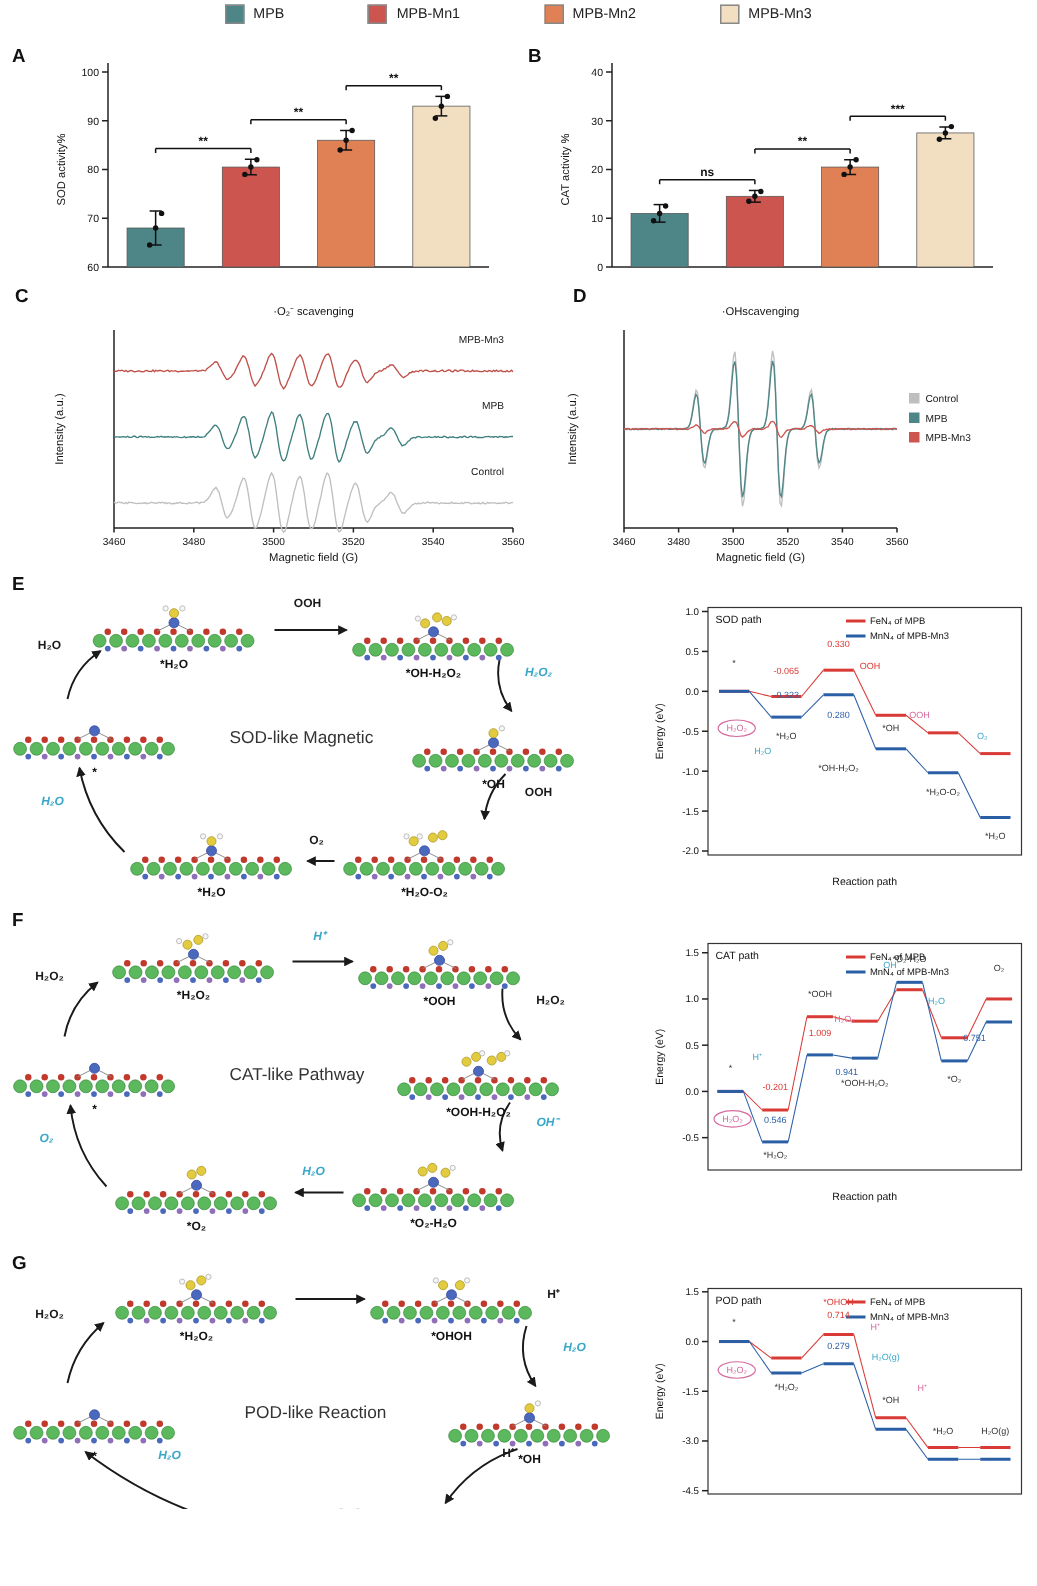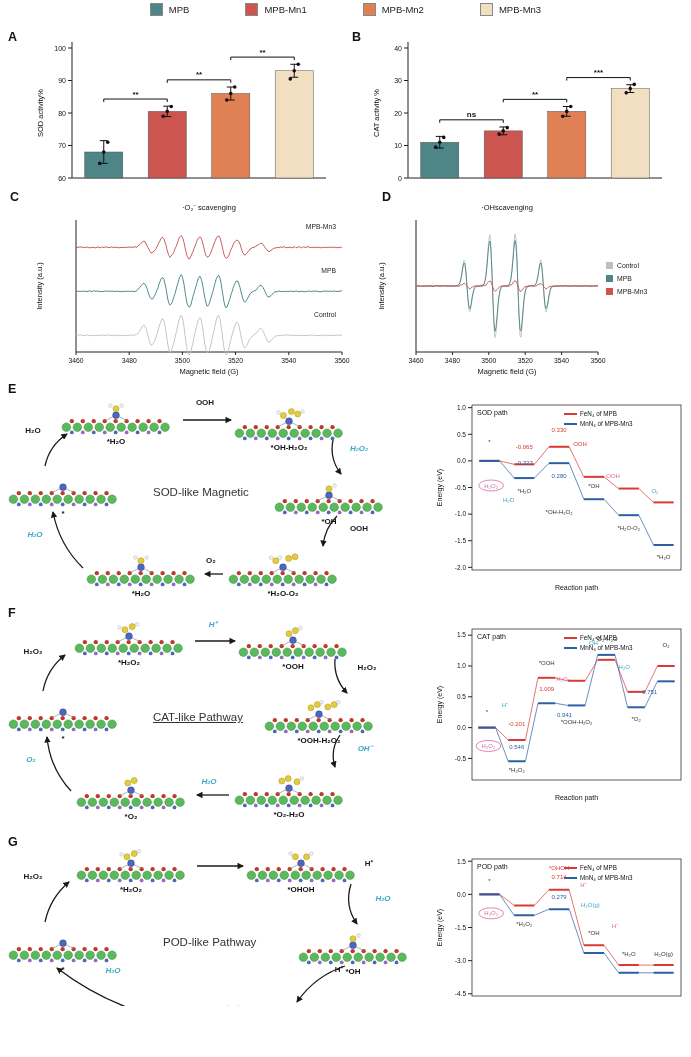--- a/index.html
+++ b/index.html
@@ -762,21 +762,21 @@
           <circle cx="55.89999999999999" cy="36.5" r="2.4" fill="#8e6fb8"></circle>
           <circle cx="69.6" cy="36.5" r="2.4" fill="#4a69bd"></circle>
           <circle cx="83.3" cy="36.5" r="2.4" fill="#8e6fb8"></circle>
           <circle cx="96.99999999999999" cy="36.5" r="2.4" fill="#4a69bd"></circle>
           <circle cx="110.69999999999999" cy="36.5" r="2.4" fill="#8e6fb8"></circle>
           <circle cx="124.39999999999999" cy="36.5" r="2.4" fill="#4a69bd"></circle>
           <line x1="70" y1="15" x2="56" y2="22" stroke="#888" stroke-width="0.8"></line>
           <line x1="70" y1="15" x2="84" y2="22" stroke="#888" stroke-width="0.8"></line>
           <circle cx="70" cy="15" r="4.2" fill="#4a69bd" stroke="#2c3e99" stroke-width="0.6"></circle>
         </svg><div class="mol-label">*</div></div>
-      <span class="pw-title" style="left: 148px; top: 98px; text-decoration: underline;">CAT-like Pathway</span>
+      <span class="pw-title" style="left: 148px; top: 98px;">CAT-like Pathway</span>
     </div>
   <svg id="energyF" class="chart" style="left:432px;top:622px" width="254" height="182">
       <g>
         <rect x="40" y="7" width="209" height="151" fill="none" stroke="#333" stroke-width="0.8"></rect>
         <line x1="36" y1="13.163265306122456" x2="40" y2="13.163265306122456" stroke="#222" stroke-width="1"></line>
         <text x="34" y="15.463265306122455" text-anchor="end" font-size="6.5" fill="#111">1.5</text>
         <line x1="36" y1="43.9795918367347" x2="40" y2="43.9795918367347" stroke="#222" stroke-width="1"></line>
         <text x="34" y="46.279591836734696" text-anchor="end" font-size="6.5" fill="#111">1.0</text>
         <line x1="36" y1="74.79591836734694" x2="40" y2="74.79591836734694" stroke="#222" stroke-width="1"></line>
         <text x="34" y="77.09591836734694" text-anchor="end" font-size="6.5" fill="#111">0.5</text>
@@ -1031,21 +1031,21 @@
           <circle cx="55.89999999999999" cy="36.5" r="2.4" fill="#8e6fb8"></circle>
           <circle cx="69.6" cy="36.5" r="2.4" fill="#4a69bd"></circle>
           <circle cx="83.3" cy="36.5" r="2.4" fill="#8e6fb8"></circle>
           <circle cx="96.99999999999999" cy="36.5" r="2.4" fill="#4a69bd"></circle>
           <circle cx="110.69999999999999" cy="36.5" r="2.4" fill="#8e6fb8"></circle>
           <circle cx="124.39999999999999" cy="36.5" r="2.4" fill="#4a69bd"></circle>
           <line x1="70" y1="15" x2="56" y2="22" stroke="#888" stroke-width="0.8"></line>
           <line x1="70" y1="15" x2="84" y2="22" stroke="#888" stroke-width="0.8"></line>
           <circle cx="70" cy="15" r="4.2" fill="#4a69bd" stroke="#2c3e99" stroke-width="0.6"></circle>
         </svg><div class="mol-label">*</div></div>
-      <span class="pw-title" style="left: 158px; top: 96px;">POD-like Pathway</span>
+      <span class="pw-title" style="left: 158px; top: 96px;">POD-like Reaction</span>
     </div>
   <svg id="energyG" class="chart" style="left:432px;top:852px" width="254" height="168">
       <g>
         <rect x="40" y="7" width="209" height="137" fill="none" stroke="#333" stroke-width="0.8"></rect>
         <line x1="36" y1="9.209677419354836" x2="40" y2="9.209677419354836" stroke="#222" stroke-width="1"></line>
         <text x="34" y="11.509677419354837" text-anchor="end" font-size="6.5" fill="#111">1.5</text>
         <line x1="36" y1="42.354838709677416" x2="40" y2="42.354838709677416" stroke="#222" stroke-width="1"></line>
         <text x="34" y="44.65483870967741" text-anchor="end" font-size="6.5" fill="#111">0.0</text>
         <line x1="36" y1="75.5" x2="40" y2="75.5" stroke="#222" stroke-width="1"></line>
         <text x="34" y="77.8" text-anchor="end" font-size="6.5" fill="#111">-1.5</text>

